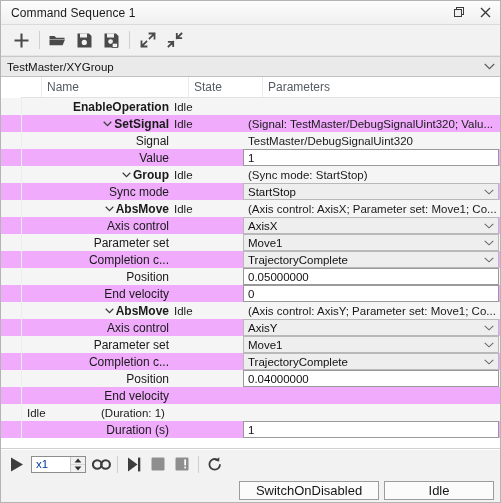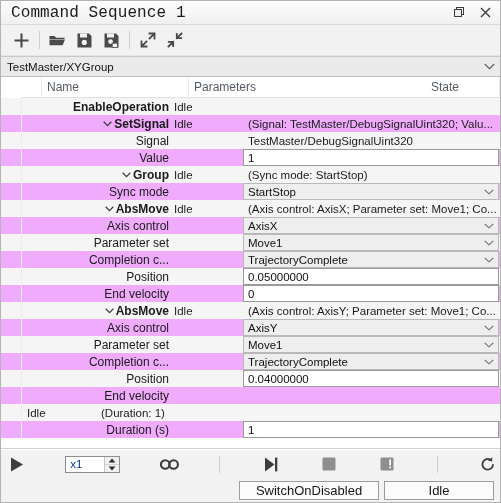--- a/index.html
+++ b/index.html
@@ -27,25 +27,24 @@
   .titlebar {
     height: 23px;
     min-height: 23px;
     background: linear-gradient(#fdfdfd, #f0f0f0);
     border-bottom: 1px solid #dadada;
     display: flex;
     align-items: center;
     padding: 0 2px 0 10px;
   }
   .title-text {
-    font-size: 16px;
+    font-size: 12px;
     color: #1b1b1b;
     flex: 1;
     letter-spacing: 0.1px;
-    font-family: Liberation Mono, monospace;
   }
   .title-btn {
     width: 26px; height: 21px;
     display: flex; align-items: center; justify-content: center;
     color: #3b3b3b;
   }
 
   
   .toolbar {
     height: 30px;
@@ -204,21 +203,20 @@
 
   
   .bottombar {
     height: 28px;
     min-height: 28px;
     background: #f2f2f2;
     display: flex;
     align-items: center;
     padding-left: 4px;
     border-top: 1px solid #ffffff;
-    justify-content: space-between;
   }
   .bb-btn {
     width: 24px; height: 24px;
     display: flex; align-items: center; justify-content: center;
     color: #3d3d3d;
   }
   .bb-sep { width: 1px; height: 17px; background: #cfcfcf; margin: 0 4px; }
 
   .spin {
     width: 55px; height: 17px;
@@ -357,22 +355,22 @@
       <svg width="11" height="7" viewBox="0 0 11 7">
         <path d="M0.8 1 L5.5 5.6 L10.2 1" stroke="#5d5d5d" stroke-width="1.2" fill="none"></path>
       </svg>
     </div>
   </div>
 
   <div class="tree-wrap">
     <div class="hdr">
       <div class="cell c0"></div>
       <div class="cell c1">Name</div>
+      <div class="cell c2">State</div>
       <div class="cell c3">Parameters</div>
-      <div class="cell c2">State</div>
     </div>
     <div id="tree-body">
         <div class="row alt">
           <div class="gutter"></div>
           <div class="namecell ind0">
             <span class="arrow empty">
               <svg width="9" height="6" viewBox="0 0 9 6">
                 <path d="M0.7 0.8 L4.5 4.6 L8.3 0.8" stroke="#3c3c3c" stroke-width="1.25" fill="none"></path>
               </svg>
             </span>

